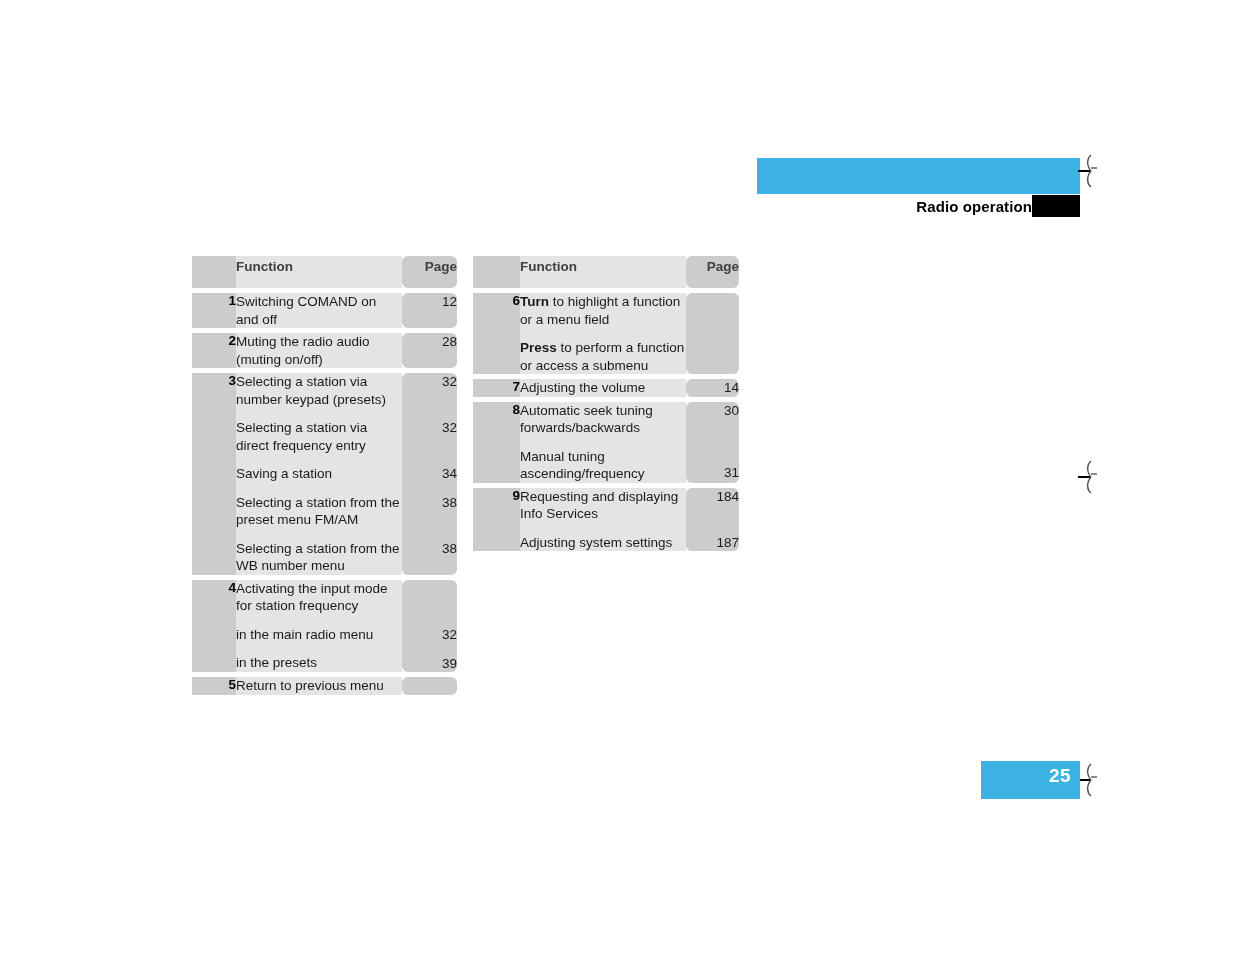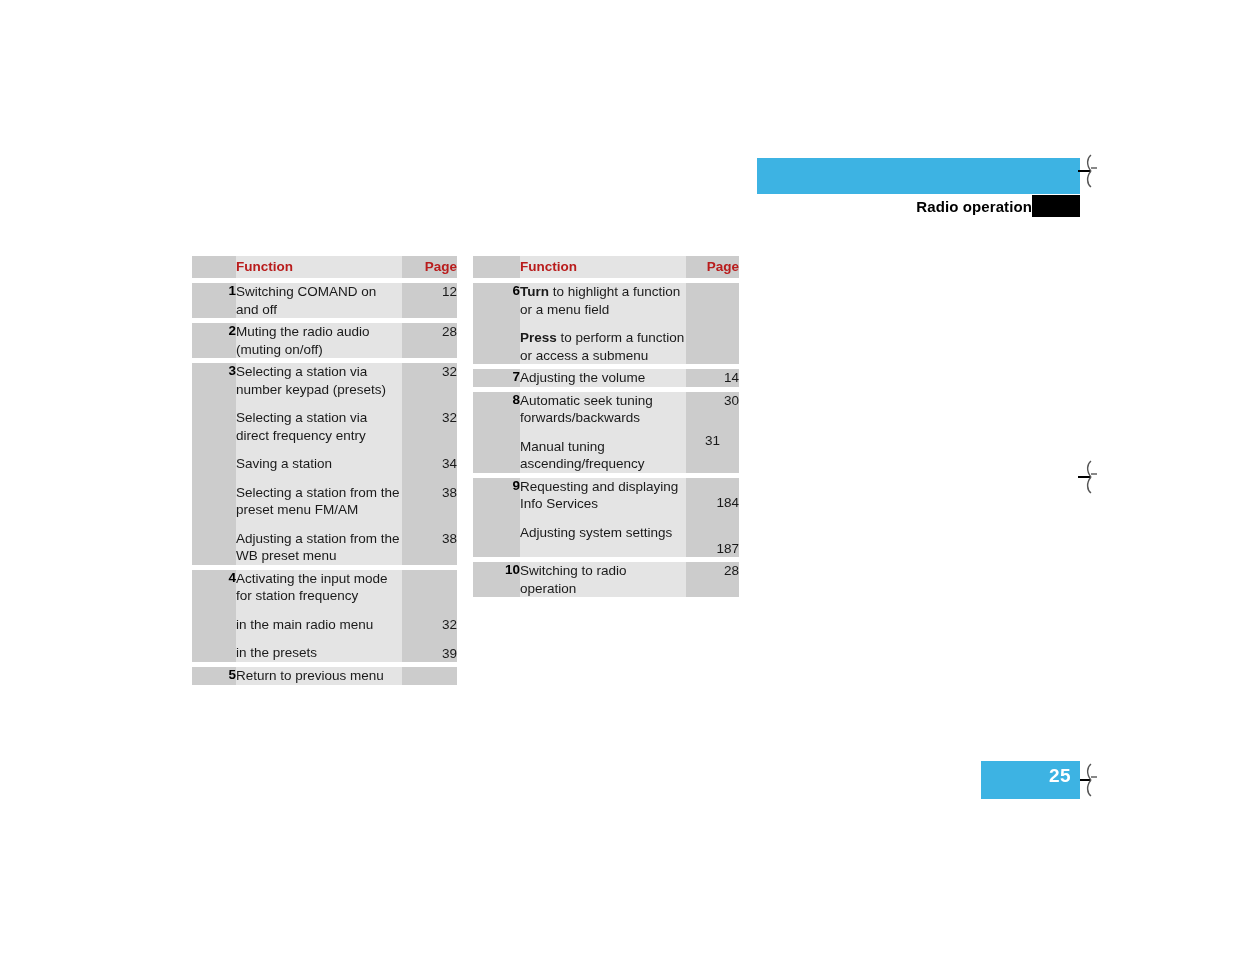--- a/index.html
+++ b/index.html
@@ -82,28 +82,28 @@
   }
   .tbl td, .tbl th {
     padding: 0;
     margin: 0;
     vertical-align: top;
   }
 
   
   .col-num  { background: #cccccc; }
   .col-fn   { background: #e4e4e4; }
-  .col-page { background: #cccccc; }
+  .col-page { background: #cccccc; border-radius: 6px; }
 
   
   .hdr-cell {
-    height: 22px;
+    height: 32px;
     font-weight: bold;
     font-size: 13.5px;
-    color: #b91c1c;
+    color: #404040;
     line-height: 22px;
   }
   .hdr-fn   { padding-left: 9px; text-align: left; }
   .hdr-page { padding-right: 9px; text-align: right; }
 
   
   .gap-row td { height: 5px; background: #ffffff; }
   .gap-row-sm td { height: 5px; background: #ffffff; }
 
   
@@ -237,21 +237,21 @@
           <td></td>
           <td></td>
         </tr>
         <tr>
           <td class="col-num num-cell">3</td>
           <td class="col-fn fn-cell">
             <div class="sub">Selecting a station via number keypad (presets)</div>
             <div class="sub">Selecting a station via direct frequency entry</div>
             <div class="sub">Saving a station</div>
             <div class="sub">Selecting a station from the preset menu FM/AM</div>
-            <div class="sub">Adjusting a station from the WB preset menu</div>
+            <div class="sub">Selecting a station from the WB number menu</div>
           </td>
           <td class="col-page page-cell">
             <div class="pg" style="margin-top: 0px;">32</div>
             <div class="pg sp" style="margin-top: 28.5px;">32</div>
             <div class="pg sp" style="margin-top: 28.5px;">34</div>
             <div class="pg sp" style="margin-top: 11.5px;">38</div>
             <div class="pg sp" style="margin-top: 28.5px;">38</div>
           </td>
         </tr>
         <tr class="gap-row-sm">
@@ -344,52 +344,43 @@
           <td></td>
         </tr>
         <tr>
           <td class="col-num num-cell">8</td>
           <td class="col-fn fn-cell">
             <div class="sub">Automatic seek tuning forwards/backwards</div>
             <div class="sub">Manual tuning ascending/frequency</div>
           </td>
           <td class="col-page page-cell">
             <div class="pg" style="margin-top: 0px;">30</div>
-            <div class="pg sp" style="margin-top: 23px; text-align: center;">31</div>
+            <div class="pg sp" style="margin-top: 45px;">31</div>
           </td>
         </tr>
         <tr class="gap-row-sm">
           <td></td>
           <td></td>
           <td></td>
         </tr>
         <tr>
           <td class="col-num num-cell">9</td>
           <td class="col-fn fn-cell">
             <div class="sub">Requesting and displaying Info Services</div>
             <div class="sub">Adjusting system settings</div>
           </td>
           <td class="col-page page-cell">
-            <div class="pg" style="margin-top: 16px;">184</div>
+            <div class="pg" style="margin-top: 0px;">184</div>
             <div class="pg sp" style="margin-top: 28.5px;">187</div>
           </td>
         </tr>
         <tr class="gap-row-sm">
           <td></td>
           <td></td>
           <td></td>
-        </tr>
-        <tr>
-          <td class="col-num num-cell">10</td>
-          <td class="col-fn fn-cell">
-            <div class="sub">Switching to radio operation</div>
-          </td>
-          <td class="col-page page-cell">
-            <div class="pg" style="margin-top: 0px;">28</div>
-          </td>
         </tr>
         <tr class="gap-row-sm">
           <td></td>
           <td></td>
           <td></td>
         </tr>
         <tr class="filler">
           <td class="col-num" style="height:74px"></td>
           <td class="col-fn" style="height:74px"></td>
           <td class="col-page" style="height:74px"></td>

